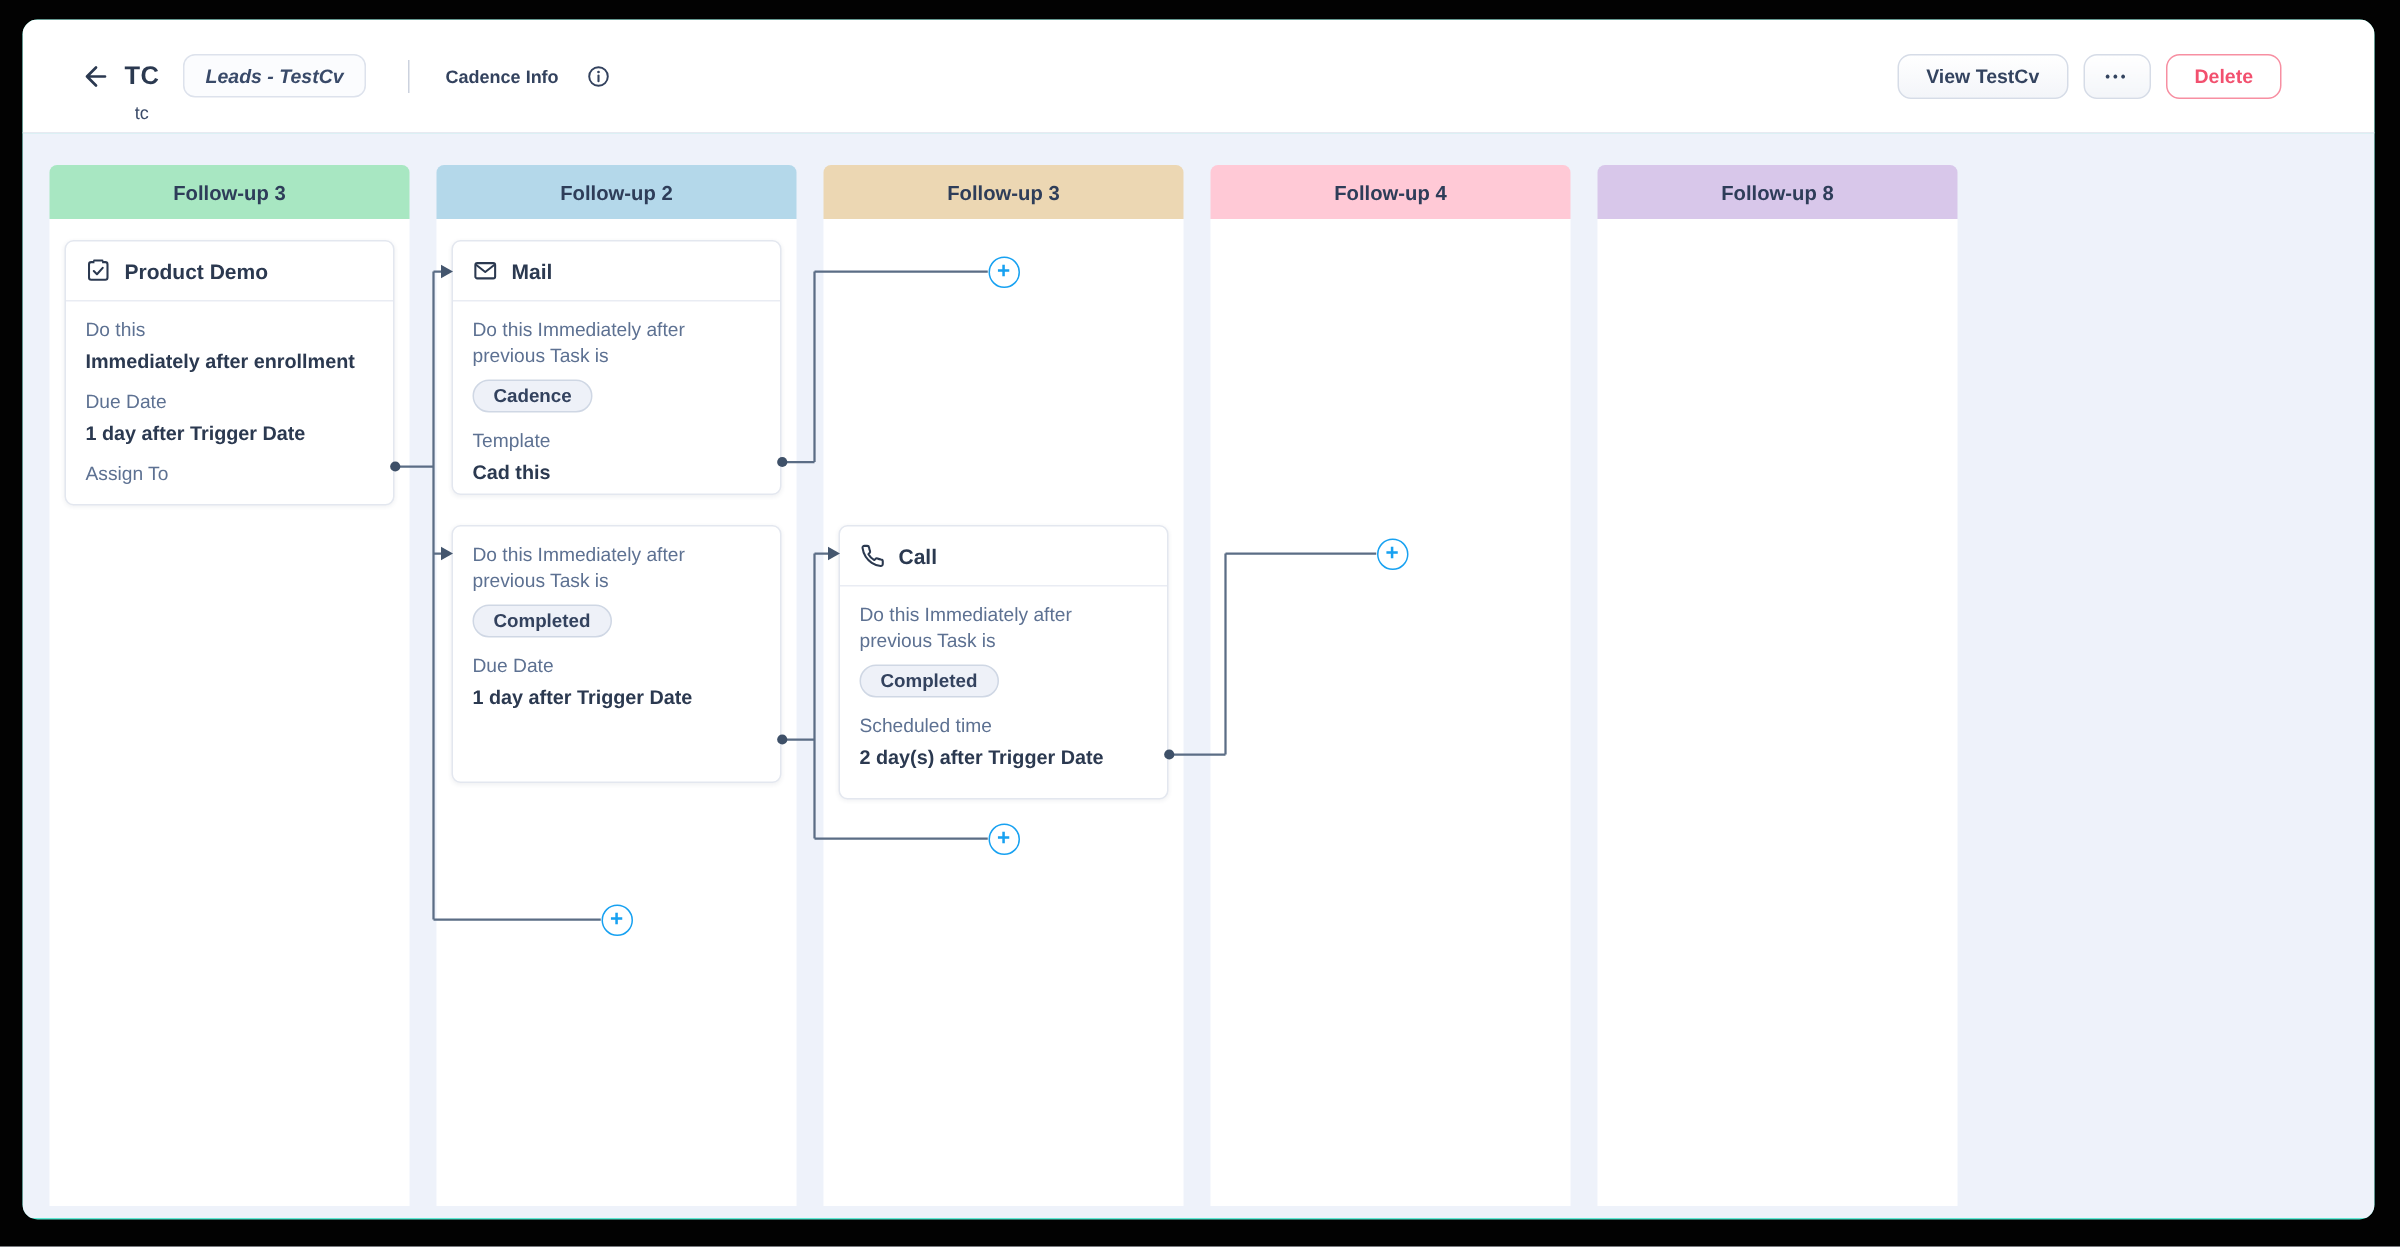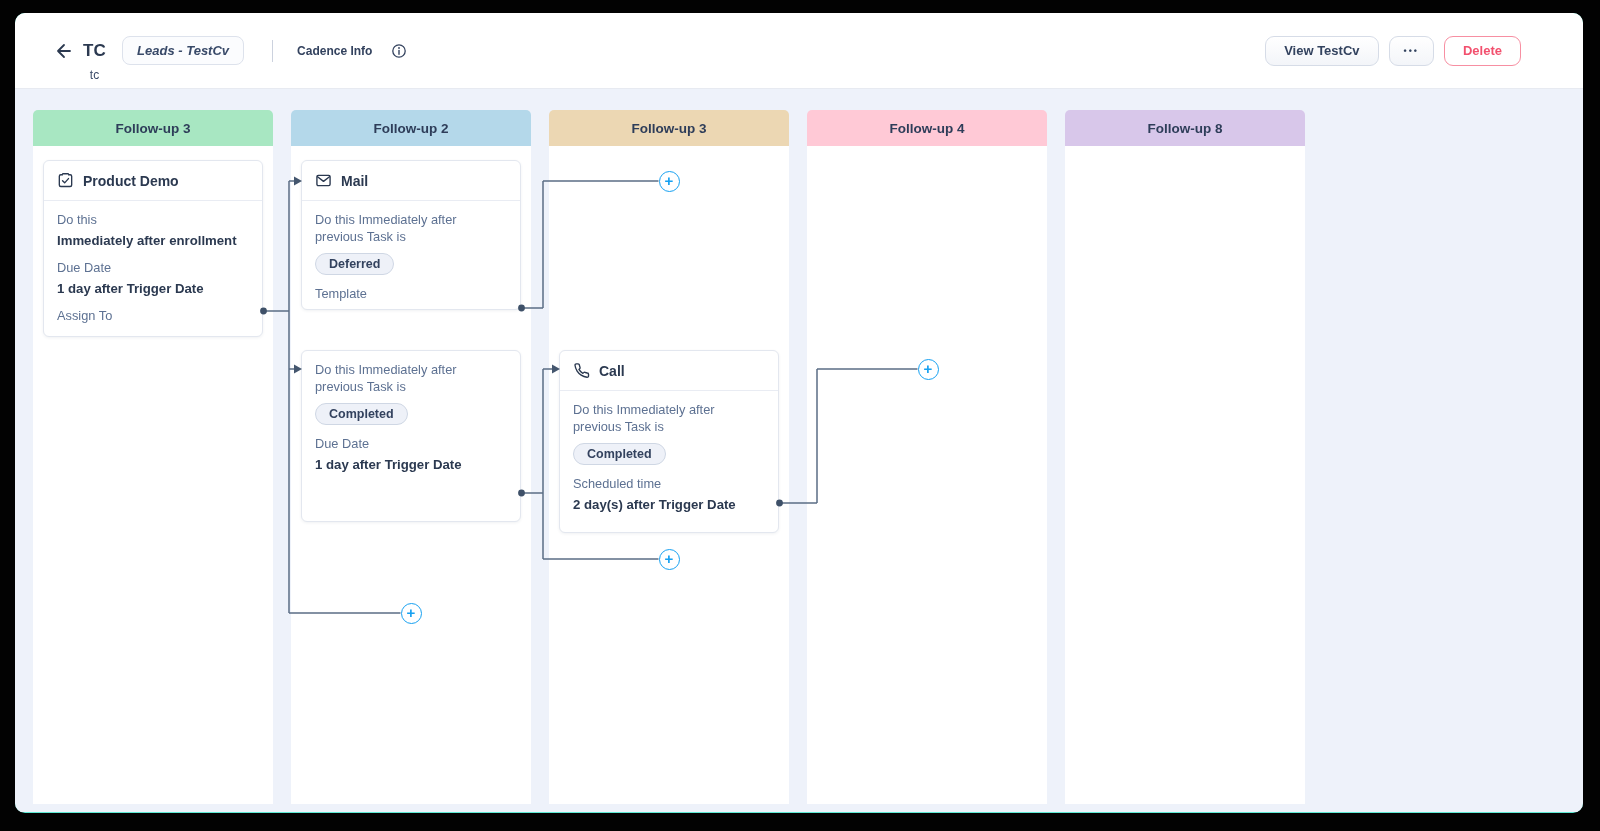--- a/index.html
+++ b/index.html
@@ -57,21 +57,21 @@
   .field { }
   .field + .field { margin-top:11px; }
   .f-label { font-size:12.8px; color:#5d7192; line-height:1.32; }
   .f-value { font-size:13.2px; font-weight:700; color:#2b3950; margin-top:3px; line-height:1.3; }
   .badge { display:inline-block; margin-top:7px; padding:3px 13px; border:1px solid #cfd7e4;
            border-radius:999px; background:#eef1f8; color:#33425e; font-size:12.5px;
            font-weight:600; }
   .cond { margin-bottom:11px; }
 
   .card-pd { left:28px;  top:71px;  height:177px; }
-  .card-mail { left:286px; top:71px;  height:150px; }
+  .card-mail { left:286px; top:71px;  height:170px; }
   .card-r3 { left:286px; top:261px; height:172px; }
   .card-call { left:544px; top:261px; height:183px; }
 
   
   .add-btn { position:absolute; width:21px; height:21px; border-radius:50%; background:#fff;
              border:1.7px solid #17a1f1; color:#17a1f1; display:flex; align-items:center;
              justify-content:center; font-size:15px; font-weight:700; line-height:1; z-index:4;
              cursor:pointer; padding-bottom:1px; }
   .add-1 { left:643.5px; top:81.5px; }
   .add-2 { left:385.5px; top:513.5px; }
@@ -190,21 +190,21 @@
       <div class="card-head">
         <svg class="icon-svg" width="17" height="17" viewBox="0 0 16 16">
           <rect x="1.8" y="3.2" width="12.4" height="9.6" rx="1.2" fill="none" stroke="#2b3950" stroke-width="1.3"></rect>
           <path d="M2.4 4.4 L8 8.8 L13.6 4.4" fill="none" stroke="#2b3950" stroke-width="1.3" stroke-linecap="round" stroke-linejoin="round"></path>
         </svg>
         <span class="card-title">Mail</span>
       </div>
       <div class="card-body">
         <div class="cond">
           <div class="f-label">Do this Immediately after previous Task is</div>
-          <span class="badge">Deferred</span>
+          <span class="badge">Cadence</span>
         </div>
         <div class="field">
           <div class="f-label">Template</div>
           <div class="f-value">Cad this</div>
         </div>
       </div>
     </div>
 
     <div class="card card-r3">
       <div class="card-body">

